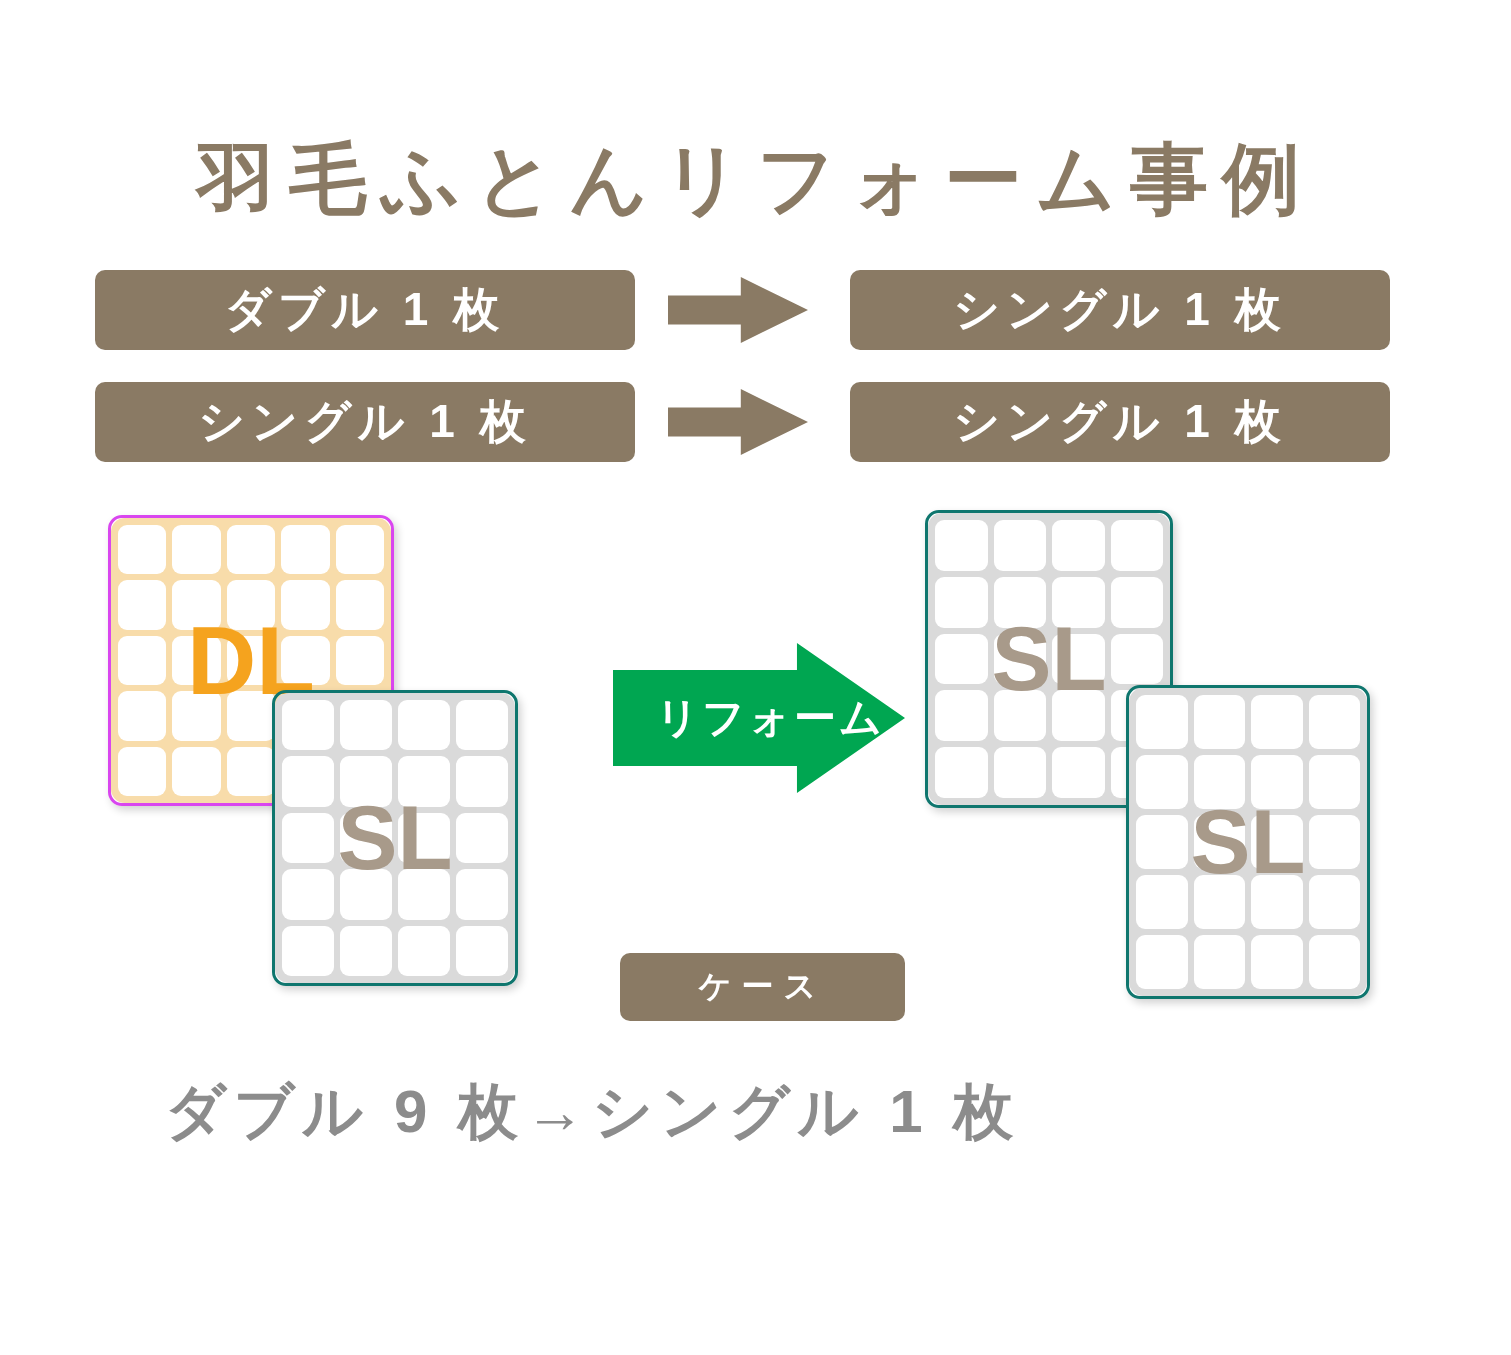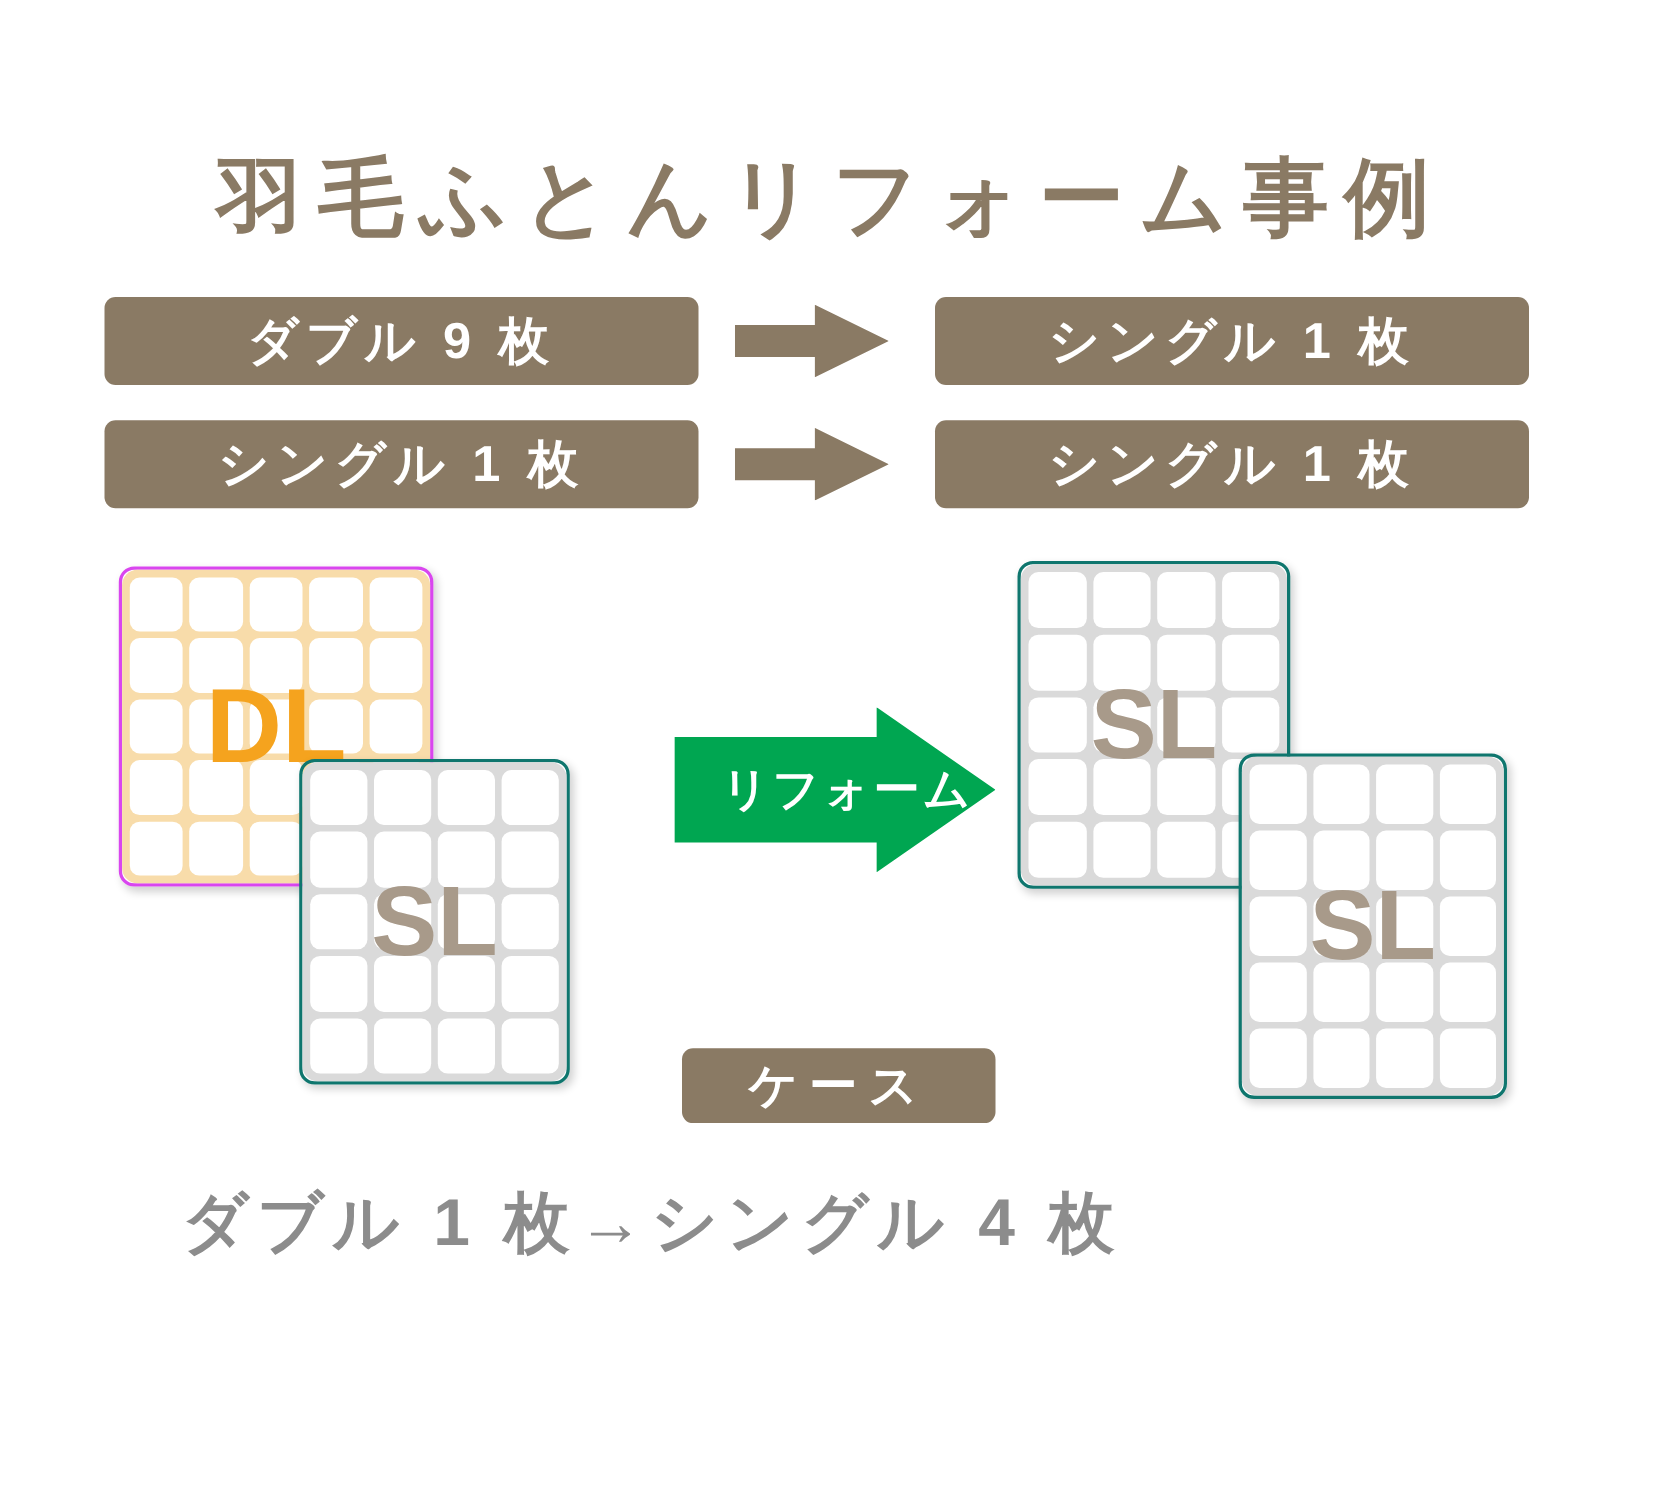--- a/index.html
+++ b/index.html
@@ -134,21 +134,21 @@
   .case-badge {
     position: absolute;
     left: 620px; top: 953px;
     width: 285px; height: 68px;
     background: #8a7a64;
     border-radius: 10px;
     display: flex;
     align-items: center;
     justify-content: center;
     color: #ffffff;
-    font-size: 44px;
+    font-size: 32px;
     font-weight: bold;
     letter-spacing: 10px;
   }
 
   
   .caption {
     position: absolute;
     left: 165px; top: 1072px;
     color: #8c8c8c;
     font-size: 60px;
@@ -161,21 +161,21 @@
   }
 </style>
 </head>
 <body>
 
 <div class="canvas">
 
   <h1 class="title">羽毛ふとんリフォーム事例</h1>
 
   <div class="bar r1 left">
-    <span>ダブル 9 枚</span>
+    <span>ダブル 1 枚</span>
   </div>
   <div class="arrow-sm a1"></div>
   <div class="bar r1 right">
     <span>シングル 1 枚</span>
   </div>
 
   <div class="bar r2 left">
     <span>シングル 1 枚</span>
   </div>
   <div class="arrow-sm a2"></div>
@@ -290,16 +290,16 @@
         <div class="cell"></div>
         <div class="cell"></div>
         <div class="cell"></div>
       </div>
     <div class="futon-label">SL</div>
   </div>
 
   <div class="case-badge">ケース</div>
 
   <div class="caption">
-    <p>ダブル 1 枚→シングル 4 枚</p>
+    <p>ダブル 9 枚→シングル 1 枚</p>
   </div>
 
 </div>
 
 </body></html>

